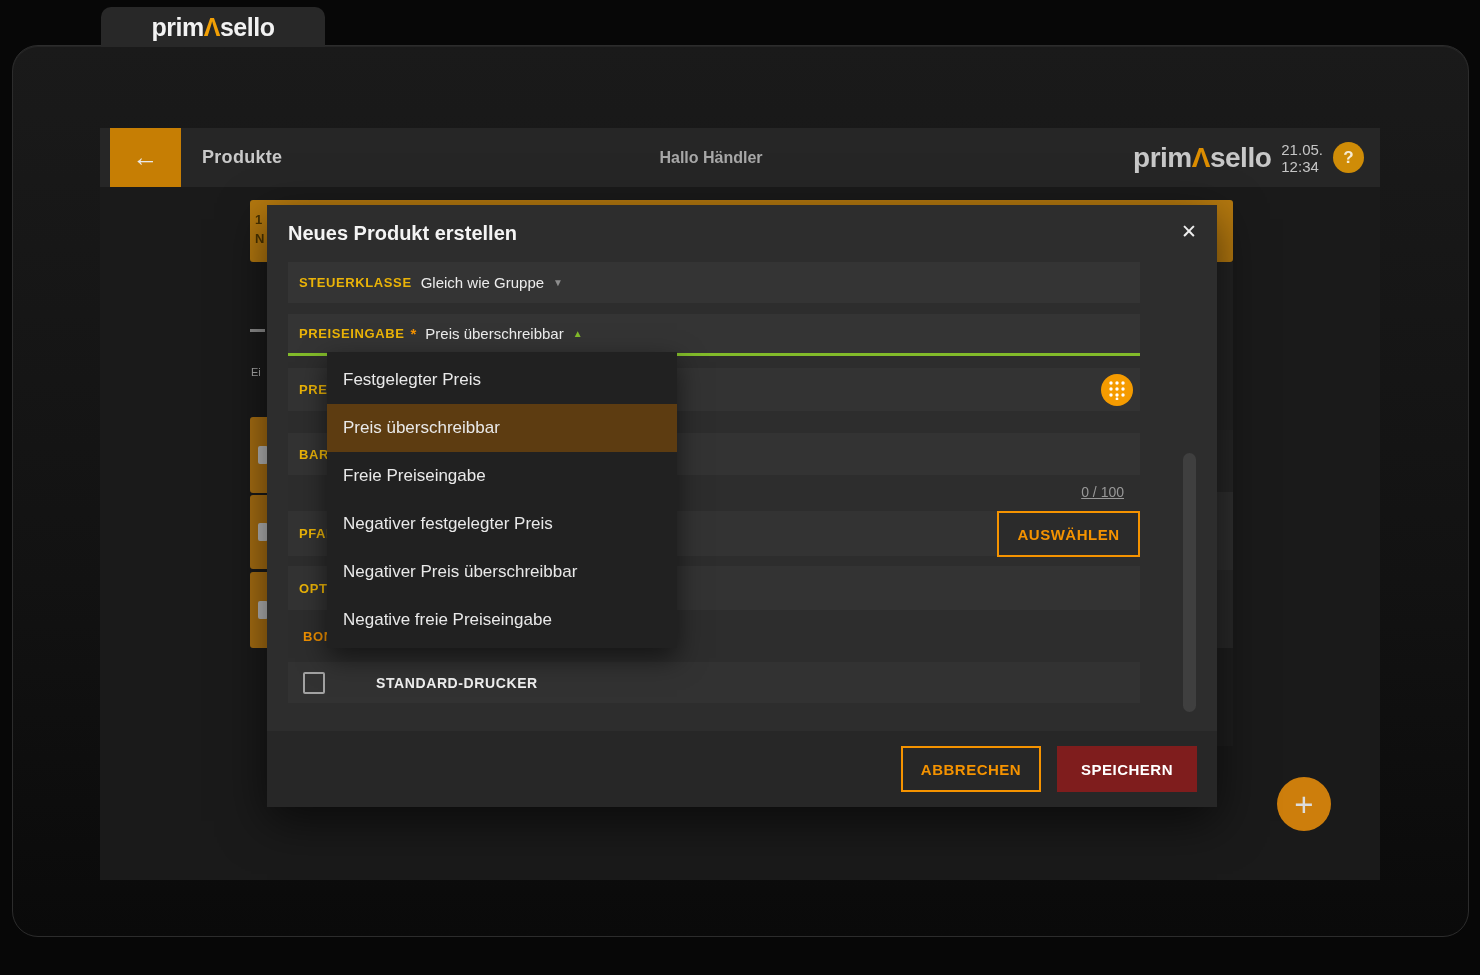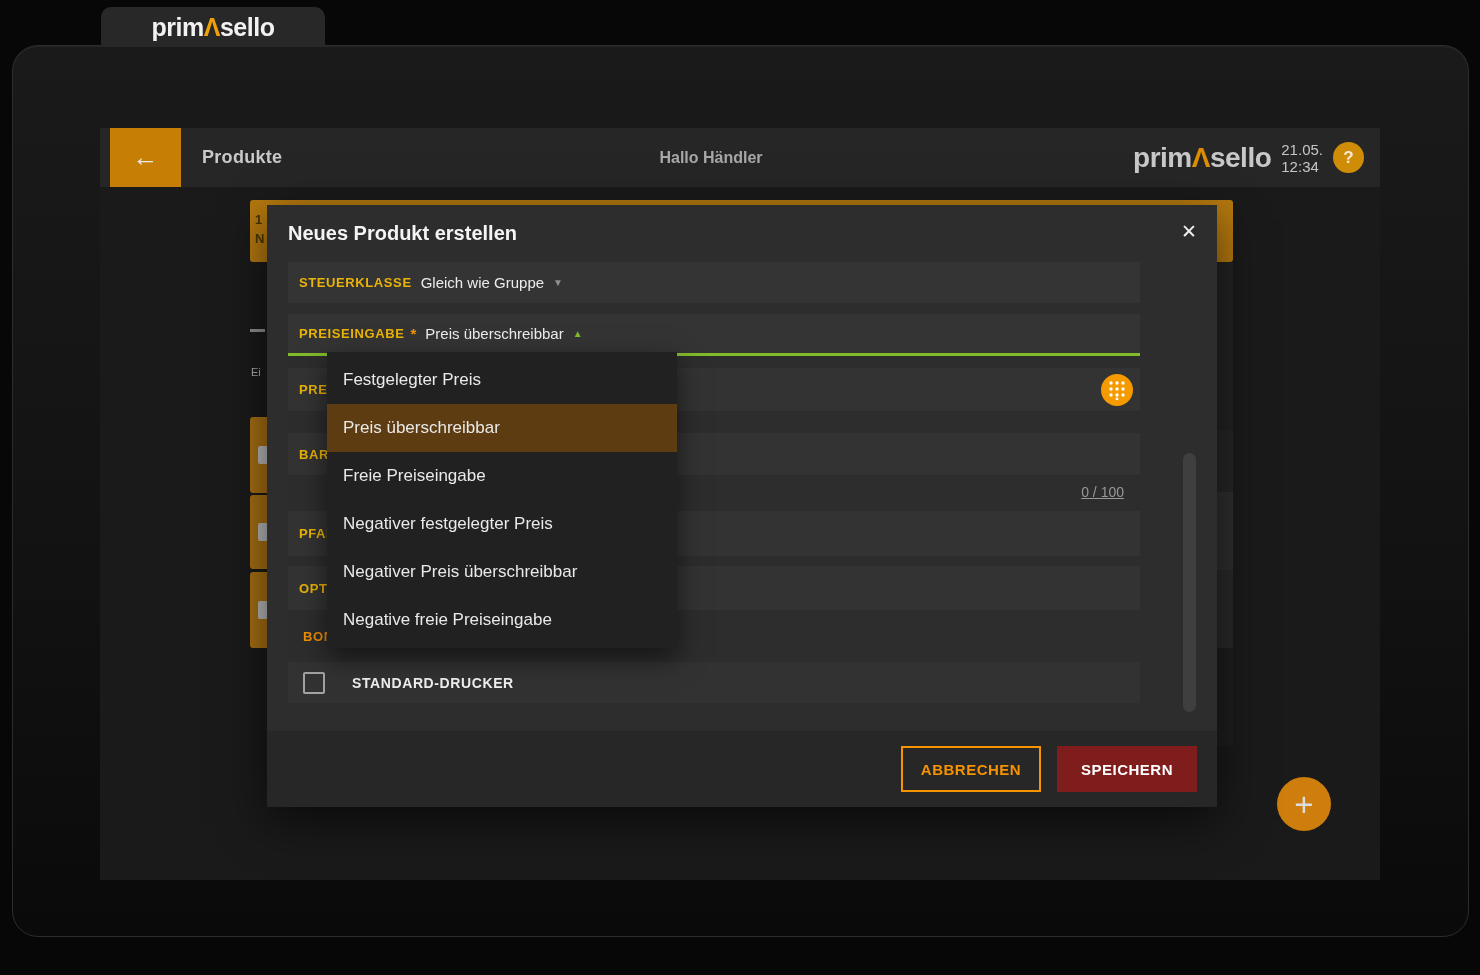--- a/index.html
+++ b/index.html
@@ -54,21 +54,21 @@
          box-shadow:0 14px 44px rgba(0,0,0,.6);z-index:20;}
   .modal-title{position:absolute;left:21px;top:17px;font-size:20px;font-weight:bold;color:#f4f4f4;}
   .modal-close{position:absolute;right:20px;top:15px;font-size:19px;color:#efefef;}
   .row{position:absolute;left:21px;width:852px;background:#343434;display:flex;align-items:center;box-sizing:border-box;}
   .r-steuer{top:57px;height:41px;}
   .r-preise{top:109px;height:42px;border-bottom:3px solid #82bb2a;}
   .r-preis{top:163px;height:43px;background:#333333;}
   .r-barcode{top:228px;height:42px;background:#333333;}
   .r-pfand{top:306px;height:45px;background:#333333;}
   .r-opti{top:361px;height:44px;background:#333333;}
-  .r-drucker{top:457px;height:41px;background:#323232;}
+  .r-drucker{top:457px;height:41px;background:#323232;gap:24px;}
   .label{font-size:13px;font-weight:bold;color:#eab308;letter-spacing:.6px;margin-left:11px;white-space:nowrap;}
   .value{font-size:15px;color:#ececec;margin-left:9px;white-space:nowrap;}
   .req{color:#f59300;font-size:15px;font-weight:bold;margin-left:6px;}
   .caret{font-size:10px;margin-left:9px;}
   .caret-down{color:#8d8d8d;}
   .caret-up{color:#82bb2a;}
   .keypad-btn{position:absolute;right:7px;top:50%;transform:translateY(-50%);width:32px;height:32px;
               border-radius:50%;background:#f59b00;display:flex;align-items:center;justify-content:center;}
   .counter{position:absolute;left:21px;top:279px;width:836px;text-align:right;font-size:14px;color:#989898;text-decoration:underline;}
   .select-btn{position:absolute;left:730px;top:306px;width:143px;height:46px;box-sizing:border-box;
@@ -175,20 +175,21 @@
       </div>
 
       <div class="row r-barcode">
         <span class="label">BARC</span>
       </div>
       <div class="counter">0 / 100</div>
 
       <div class="row r-pfand">
         <span class="label">PFAN</span>
       </div>
+      <div class="select-btn">AUSWÄHLEN</div>
 
       <div class="row r-opti">
         <span class="label">OPTI</span>
       </div>
 
       <div class="bon">BON</div>
 
       <div class="row r-drucker">
         <div class="checkbox"></div>
         <span class="drucker-label">STANDARD-DRUCKER</span>

